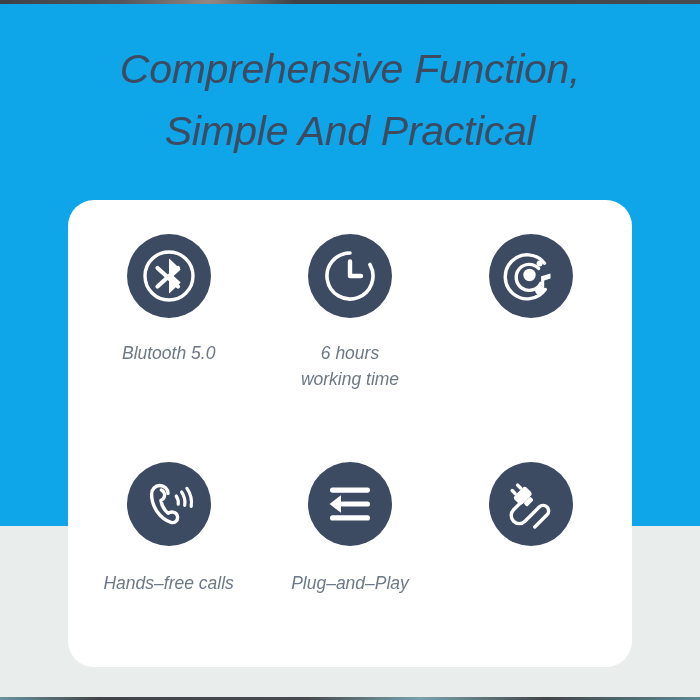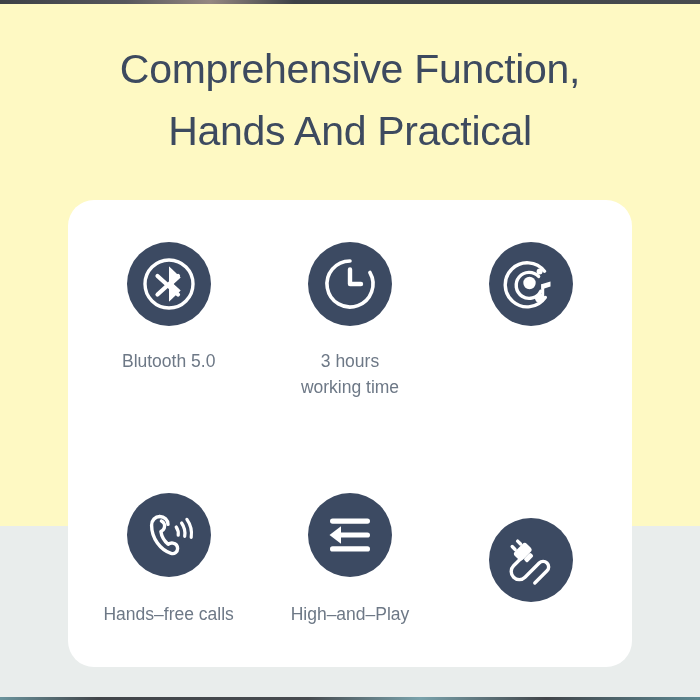--- a/index.html
+++ b/index.html
@@ -28,21 +28,22 @@
     width: 700px;
     height: 3px;
     background: linear-gradient(90deg,#5d8a94 0%,#2f3338 14%,#35393e 44%,#6d9aa4 60%,#2f3338 78%,#4d7d88 100%);
     opacity: .9;
   }
   .page {
     position: absolute;
     top: 4px; left: 0;
     width: 700px;
     height: 522px;
-    background: #fef9c3;
+    background: #0ea5e9;
+    font-style: italic;
   }
 
   
   .heading {
     margin: 0;
     padding-top: 34px;
     text-align: center;
     color: #3d4a5f;
     font-size: 41px;
     font-weight: 400;
@@ -57,37 +58,37 @@
     left: 68px;
     top: 196px;
     width: 564px;
     height: 467px;
     background: #ffffff;
     border-radius: 26px;
   }
 
   .grid {
     position: absolute;
-    left: 0; top: 8px;
+    left: 0; top: 0;
     width: 100%;
     height: 100%;
     display: grid;
     grid-template-columns: repeat(3, 1fr);
     grid-template-rows: 1fr 1fr;
     padding: 28px 10px 24px 10px;
     box-sizing: border-box;
   }
 
   .feature {
     display: flex;
     flex-direction: column;
     align-items: center;
   }
   .feature.row1 { padding-top: 6px; }
-  .feature.row2 { padding-top: 26px; justify-content: center; }
+  .feature.row2 { padding-top: 26px; }
 
   .badge {
     width: 84px;
     height: 84px;
     border-radius: 50%;
     background: #3c4a62;
     display: flex;
     align-items: center;
     justify-content: center;
     flex: 0 0 auto;
@@ -107,21 +108,21 @@
 </style>
 </head>
 <body>
 
 <div class="top-edge"></div>
 
 <div class="page">
 
   <h1 class="heading">
     <span class="line">Comprehensive Function,</span>
-    <span class="line">Hands And Practical</span>
+    <span class="line">Simple And Practical</span>
   </h1>
 
   <div class="card">
     <div class="grid">
 
       <div class="feature row1">
         <div class="badge">
           <svg width="62" height="62" viewBox="0 0 62 62" aria-hidden="true">
             <circle cx="31" cy="31" r="24" fill="none" stroke="#ffffff" stroke-width="3.4"></circle>
             <path d="M31 13.5 L42.5 24.5 L31 35 L31 13.5 Z" fill="#ffffff"></path>
@@ -135,21 +136,21 @@
         <div class="label">Blutooth 5.0</div>
       </div>
 
       <div class="feature row1">
         <div class="badge">
           <svg width="62" height="62" viewBox="0 0 62 62" aria-hidden="true">
             <path d="M31 8 A23 23 0 1 0 50.9 19.5" fill="none" stroke="#ffffff" stroke-width="3.6" stroke-linecap="round"></path>
             <path d="M31 16.5 L31 31 L42 31" fill="none" stroke="#ffffff" stroke-width="4.4" stroke-linecap="round" stroke-linejoin="round"></path>
           </svg>
         </div>
-        <div class="label">3 hours
+        <div class="label">6 hours
 working time</div>
       </div>
 
       <div class="feature row1">
         <div class="badge">
           <svg width="62" height="62" viewBox="0 0 62 62" aria-hidden="true">
             <path d="M44.5 18.2 A22 22 0 1 0 45.2 44.5" fill="none" stroke="#ffffff" stroke-width="3.4" stroke-linecap="round"></path>
             <path d="M38.6 23.4 A13 13 0 1 0 40.8 38.2" fill="none" stroke="#ffffff" stroke-width="3.4" stroke-linecap="round"></path>
             <circle cx="29.5" cy="30" r="6.2" fill="#ffffff"></circle>
             <circle cx="39.6" cy="18.6" r="3.0" fill="#ffffff"></circle>
@@ -175,21 +176,21 @@
 
       <div class="feature row2">
         <div class="badge">
           <svg width="62" height="62" viewBox="0 0 62 62" aria-hidden="true">
             <rect x="11" y="14.5" width="40" height="5.2" rx="2.6" fill="#ffffff"></rect>
             <rect x="11" y="42.3" width="40" height="5.2" rx="2.6" fill="#ffffff"></rect>
             <rect x="17" y="28.4" width="34" height="5.2" rx="2.6" fill="#ffffff"></rect>
             <path d="M22.0 22.2 L10.5 31.0 L22.0 39.8 Z" fill="#ffffff"></path>
           </svg>
         </div>
-        <div class="label">High–and–Play</div>
+        <div class="label">Plug–and–Play</div>
       </div>
 
       <div class="feature row2">
         <div class="badge">
           <svg width="62" height="62" viewBox="0 0 62 62" aria-hidden="true">
             <g transform="rotate(-45 31 31)">
               <rect x="25.5" y="6.5" width="3.4" height="7.5" rx="1.7" fill="#ffffff"></rect>
               <rect x="33.2" y="6.5" width="3.4" height="7.5" rx="1.7" fill="#ffffff"></rect>
               <rect x="22.5" y="13.6" width="17" height="11.5" rx="3.2" fill="#ffffff"></rect>
               <rect x="26.2" y="25.1" width="9.6" height="5.0" rx="1.6" fill="#ffffff"></rect>

